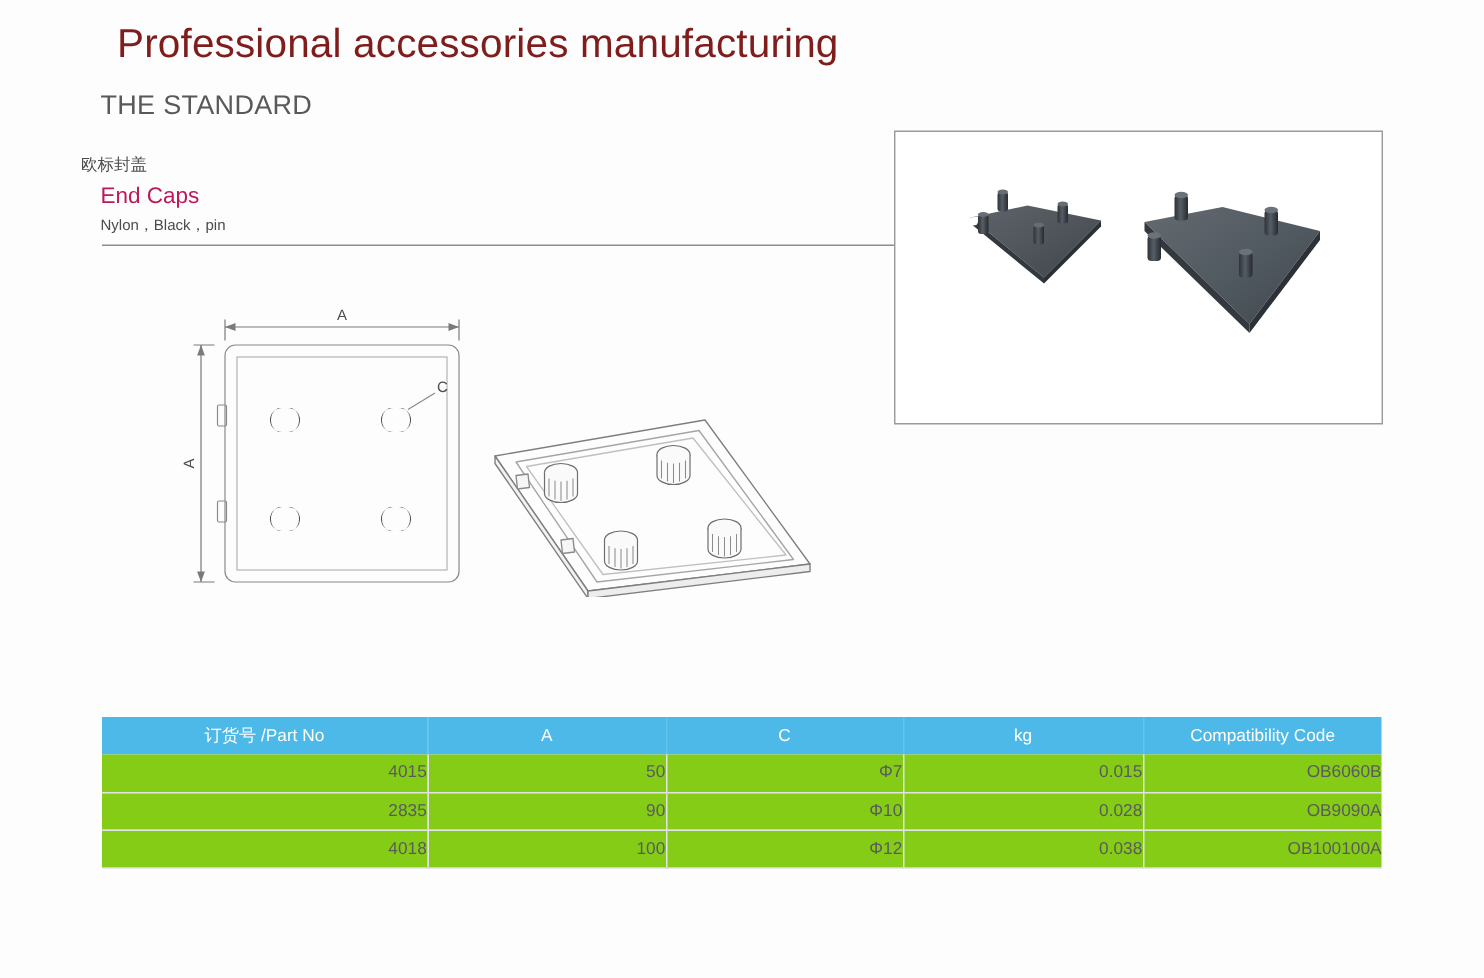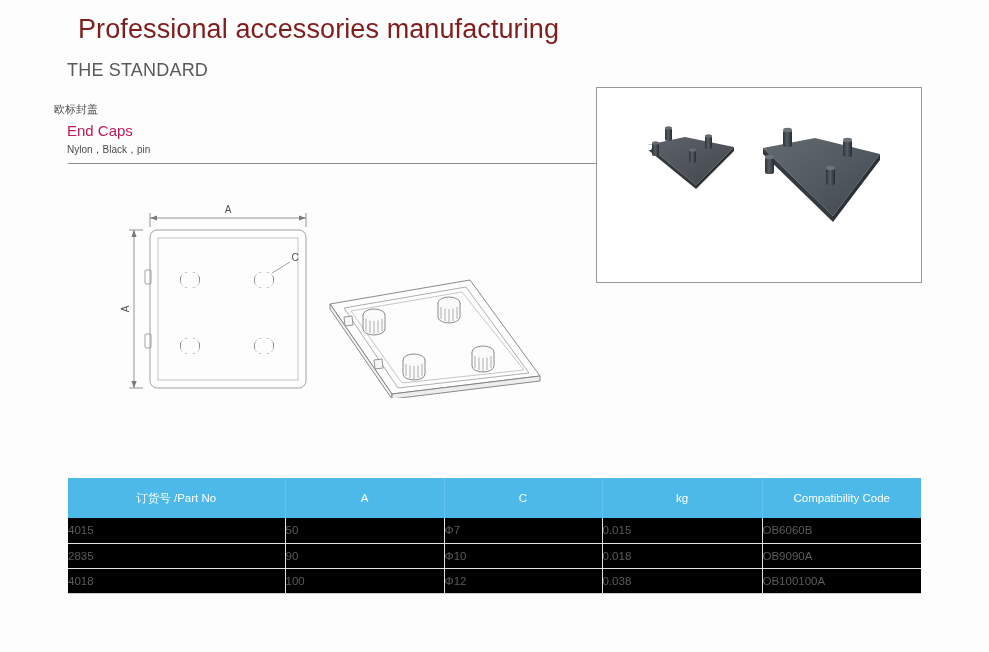--- a/index.html
+++ b/index.html
@@ -63,34 +63,34 @@
     position: absolute; left: 68px; top: 478px;
     width: 853px;
     border-collapse: collapse;
     table-layout: fixed;
   }
   .spec-table th {
     background: #4db9e8;
     color: #ffffff;
     font-size: 11.5px;
     font-weight: 400;
-    height: 40px;
+    height: 25px;
     text-align: center;
     border-right: 1px solid #63c3ec;
     padding: 0;
   }
   .spec-table th:last-child { border-right: none; }
   .spec-table td {
     height: 25px;
-    text-align: left;
+    text-align: right;
     font-size: 11.5px;
     color: #5b5b5d;
     border-bottom: 1px solid #e3e3e3;
     border-right: 1px solid #e3e3e3;
-    background: #000000;
+    background: #84cc16;
     padding: 0;
   }
   .spec-table td:last-child { border-right: none; }
   .spec-table tr:last-child td { border-bottom: 1px solid #cfcfcf; }
 </style>
 </head>
 <body>
 
 <div id="page">
 
@@ -301,21 +301,21 @@
         <td>4015</td>
         <td>50</td>
         <td>Φ7</td>
         <td>0.015</td>
         <td>OB6060B</td>
       </tr>
       <tr>
         <td>2835</td>
         <td>90</td>
         <td>Φ10</td>
-        <td>0.018</td>
+        <td>0.028</td>
         <td>OB9090A</td>
       </tr>
       <tr>
         <td>4018</td>
         <td>100</td>
         <td>Φ12</td>
         <td>0.038</td>
         <td>OB100100A</td>
       </tr>
     </tbody>

